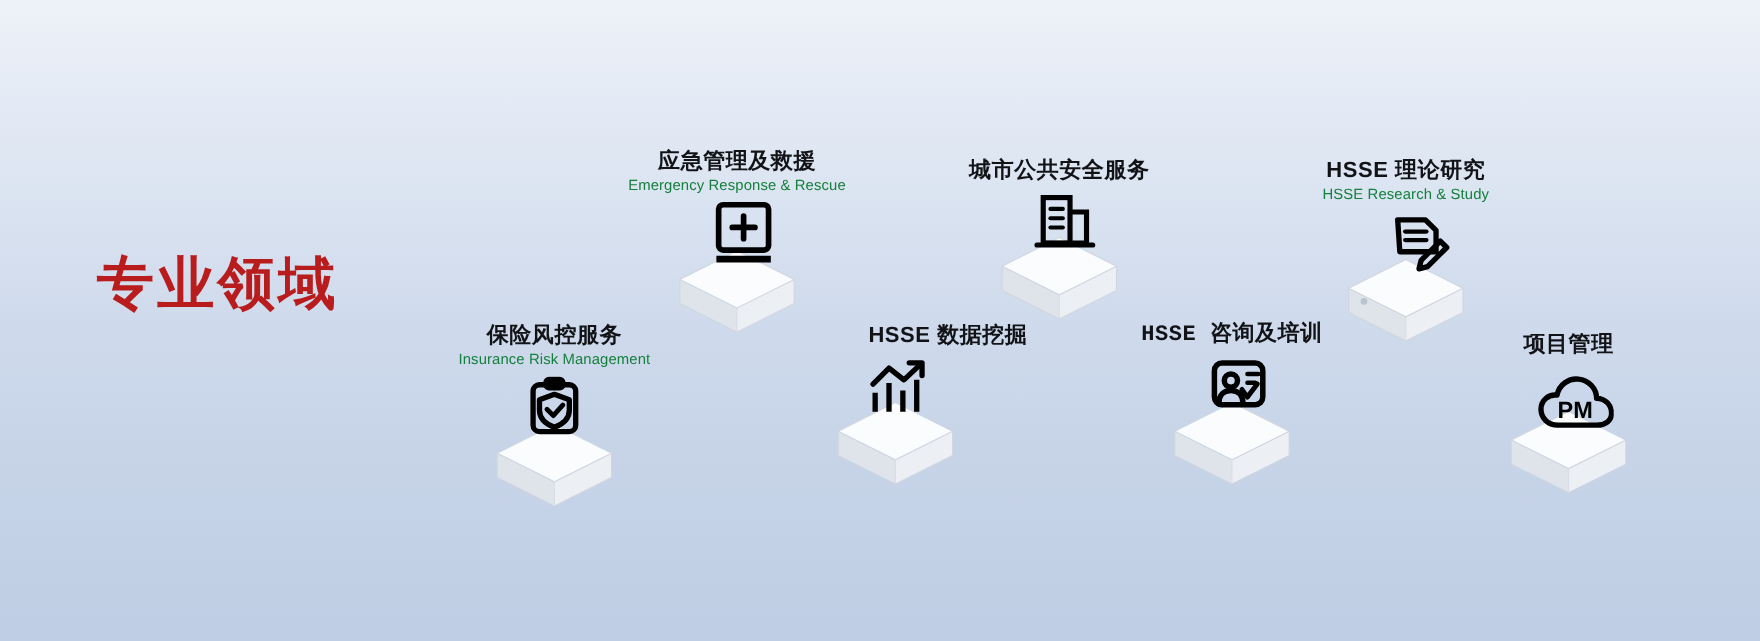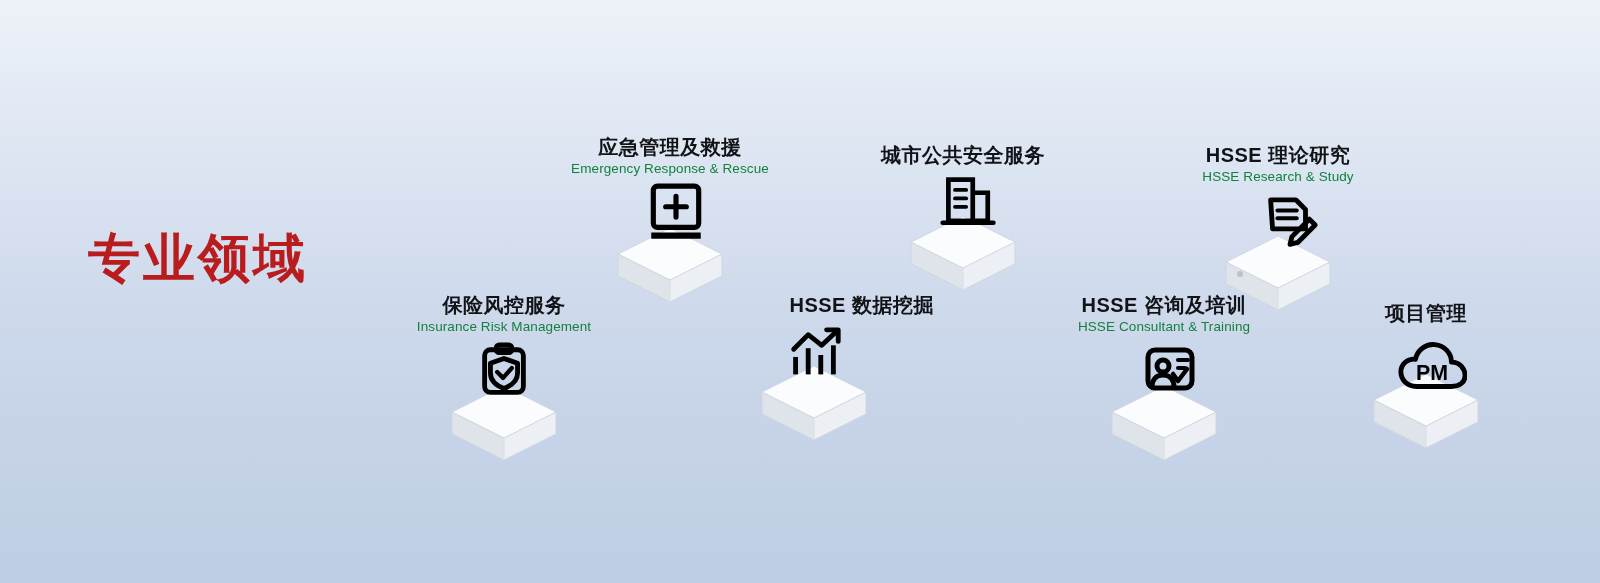--- a/index.html
+++ b/index.html
@@ -240,23 +240,22 @@
           <line x1="26" y1="25" x2="26" y2="52" stroke="#000" stroke-width="5" stroke-linecap="butt"></line>
           <line x1="39" y1="32" x2="39" y2="52" stroke="#000" stroke-width="5" stroke-linecap="butt"></line>
           <line x1="52" y1="22" x2="52" y2="52" stroke="#000" stroke-width="5" stroke-linecap="butt"></line>
           <polyline points="11,26 26,11 40,22 56,7" fill="none" stroke="#000" stroke-width="5" stroke-linejoin="round" stroke-linecap="round"></polyline>
           <polyline points="45,6 57,6 57,18" fill="none" stroke="#000" stroke-width="5" stroke-linejoin="round" stroke-linecap="round"></polyline>
         </svg>
       </div>
     </div>
   </div>
 
-  <div class="pillar" style="left:1044px; top:294px;">
+  <div class="pillar" style="left:1000px; top:294px;font-family:Liberation Mono, monospace;">
     <div class="label-zh">HSSE 咨询及培训</div>
-    <div class="label-en">HSSE Consultant &amp; Training</div>
     <div class="plinth-wrap">
       <div class="cube">
         <svg viewBox="0 0 120 92">
           <polygon points="8,40 60,14 112,40 60,66" fill="#fbfcfe"></polygon>
           <polygon points="8,40 60,66 60,88 8,62" fill="#dfe3ea"></polygon>
           <polygon points="60,66 112,40 112,62 60,88" fill="#eceff3"></polygon>
           <polygon points="8,40 60,14 112,40 60,66" fill="none" stroke="#cfd6df" stroke-width="1"></polygon>
           <line x1="8" y1="40" x2="8" y2="62" stroke="#cfd6df" stroke-width="1"></line>
           <line x1="112" y1="40" x2="112" y2="62" stroke="#cfd6df" stroke-width="1"></line>
           <line x1="8" y1="62" x2="60" y2="88" stroke="#cfd6df" stroke-width="1"></line>

